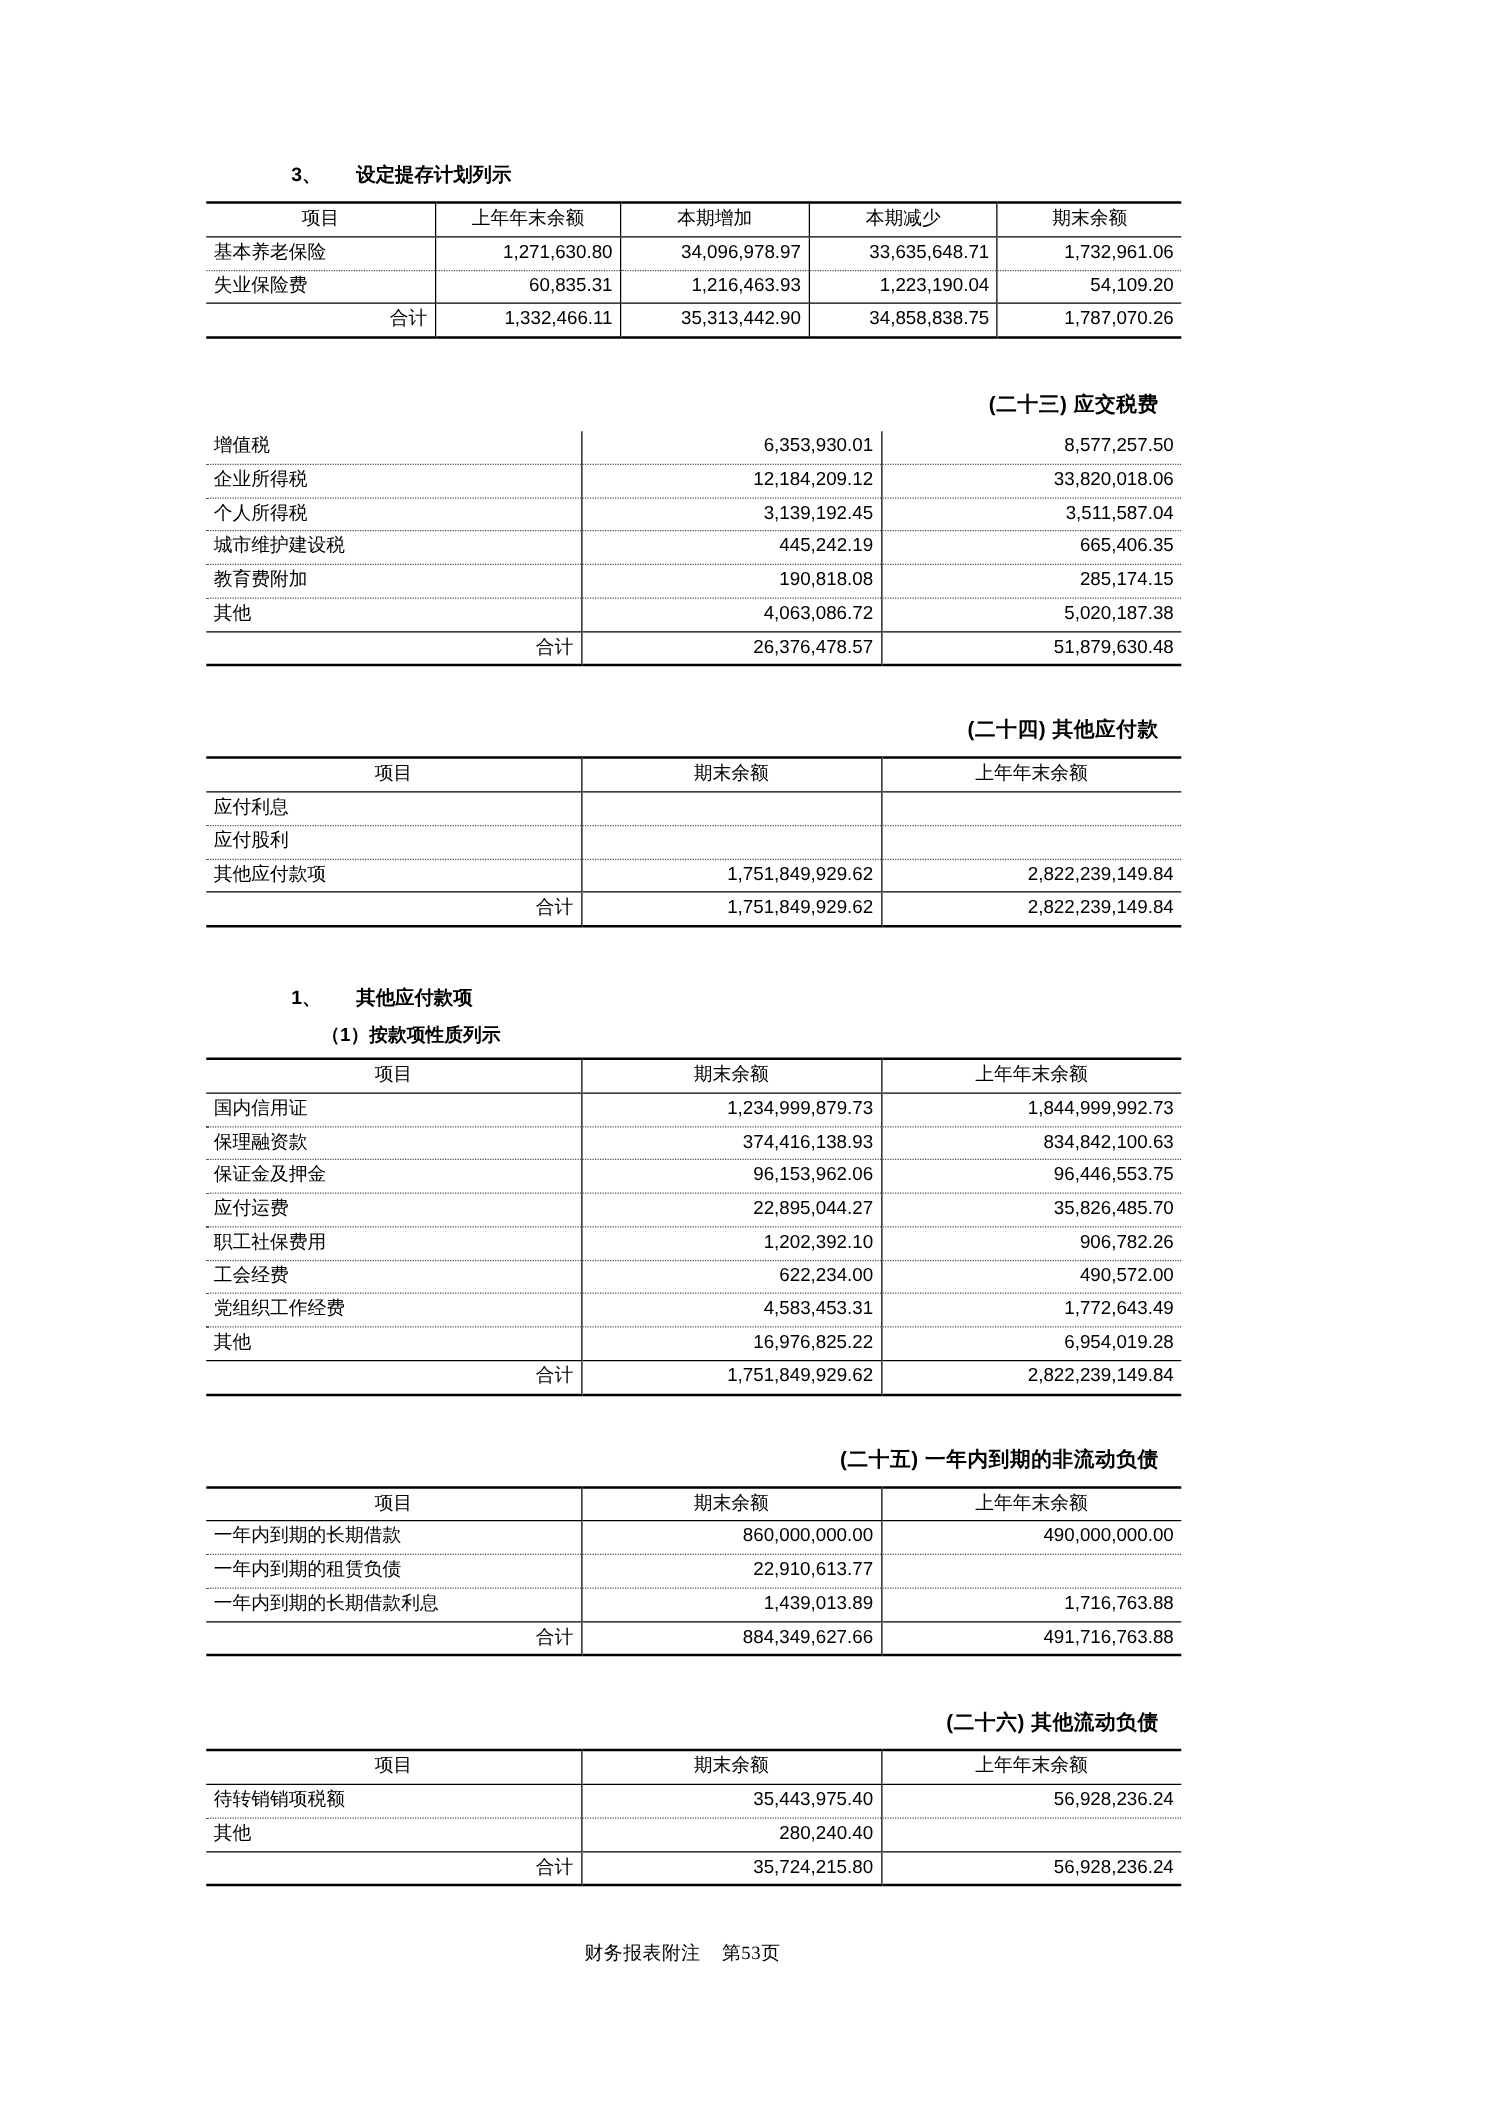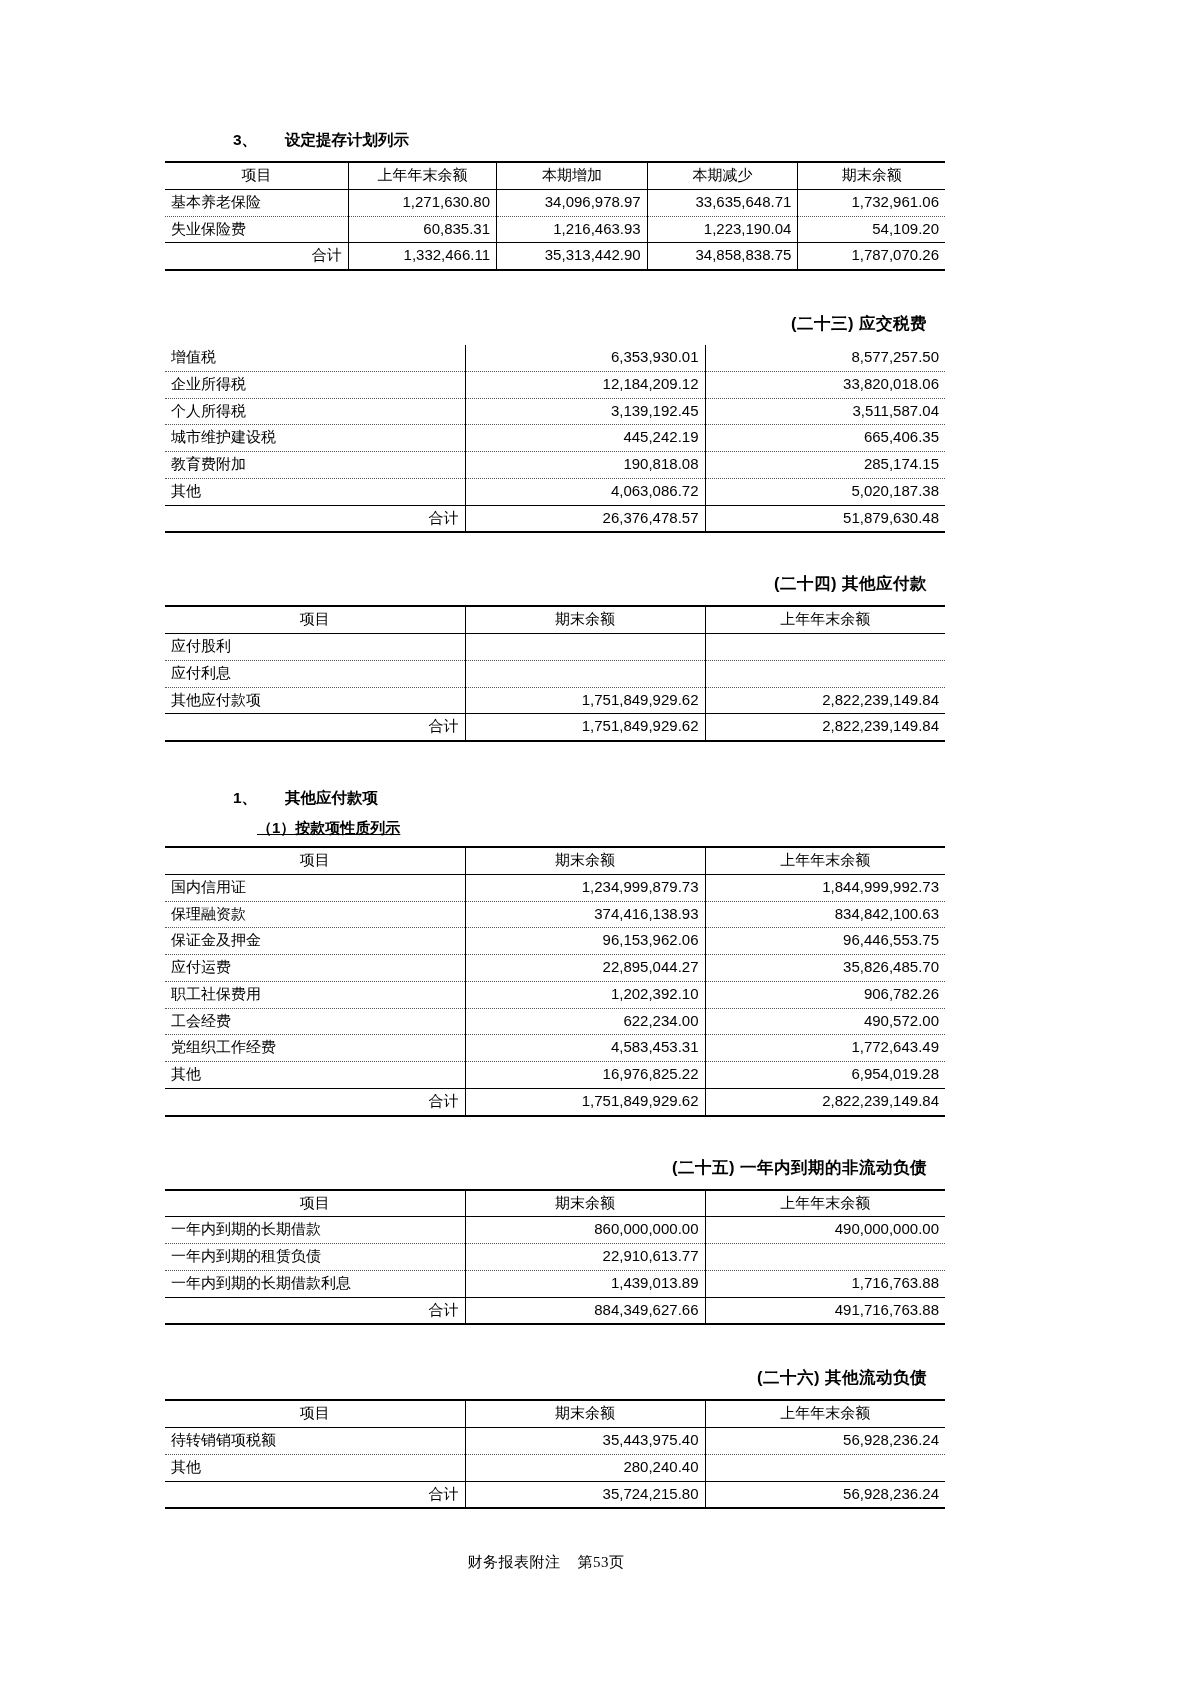--- a/index.html
+++ b/index.html
@@ -41,21 +41,20 @@
   }
   .sub-head .num {
     display: inline-block;
     min-width: 52px;
   }
   .sub-head2 {
     font-family: "Liberation Sans", sans-serif;
     font-weight: bold;
     font-size: 15px;
     margin: 0 0 8px 0;
-    text-decoration: underline;
   }
   .indent-1 { padding-left: 68px; }
   .indent-2 { padding-left: 92px; }
 
   
   table.fin {
     border-collapse: collapse;
     font-size: 15px;
     font-family: Liberation Sans, sans-serif;
     margin: 0;
@@ -223,26 +222,26 @@
           <col class="c2">
           <col class="c3">
         </colgroup>
       <tbody>
           <tr class="hdr">
         <td>项目</td>
         <td class="vline">期末余额</td>
         <td class="vline">上年年末余额</td>
       </tr>
       <tr>
+        <td class="lbl">应付利息</td>
+        <td class="num vline">&nbsp;</td>
+        <td class="num vline">&nbsp;</td>
+      </tr>
+      <tr>
         <td class="lbl">应付股利</td>
-        <td class="num vline">&nbsp;</td>
-        <td class="num vline">&nbsp;</td>
-      </tr>
-      <tr>
-        <td class="lbl">应付利息</td>
         <td class="num vline">&nbsp;</td>
         <td class="num vline">&nbsp;</td>
       </tr>
       <tr>
         <td class="lbl">其他应付款项</td>
         <td class="num vline">1,751,849,929.62</td>
         <td class="num vline">2,822,239,149.84</td>
       </tr>
       <tr class="total">
         <td class="lbl">合计</td>

